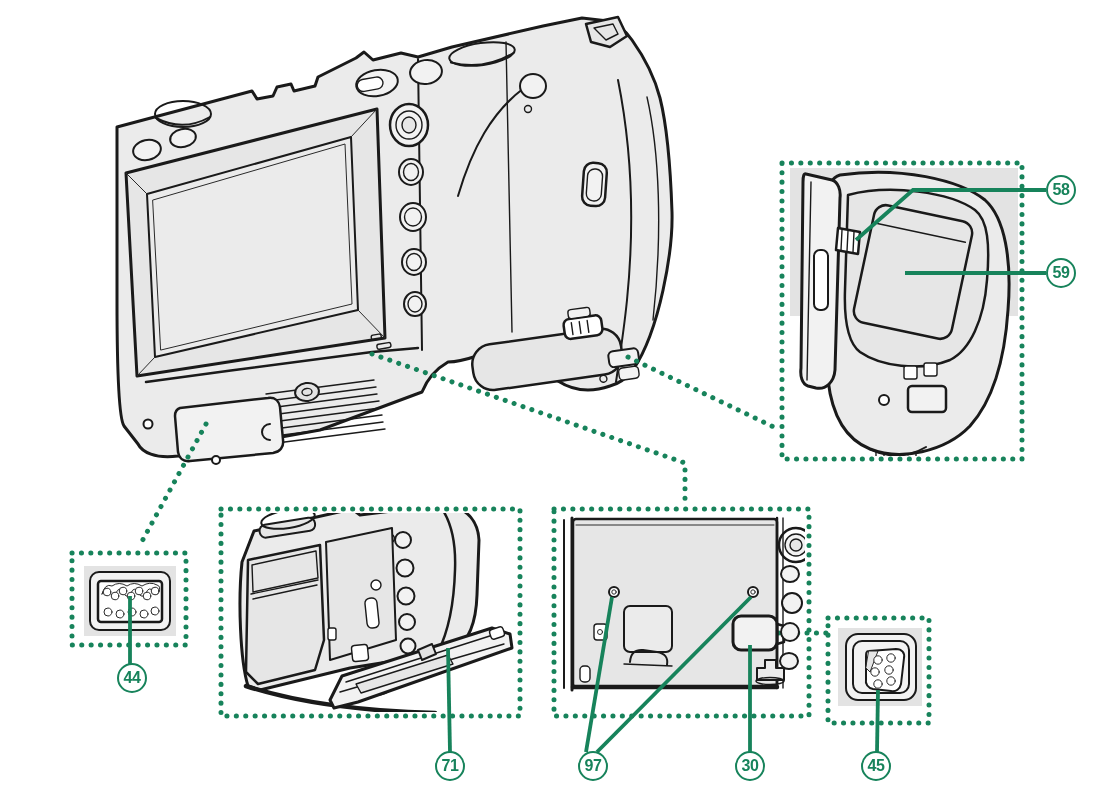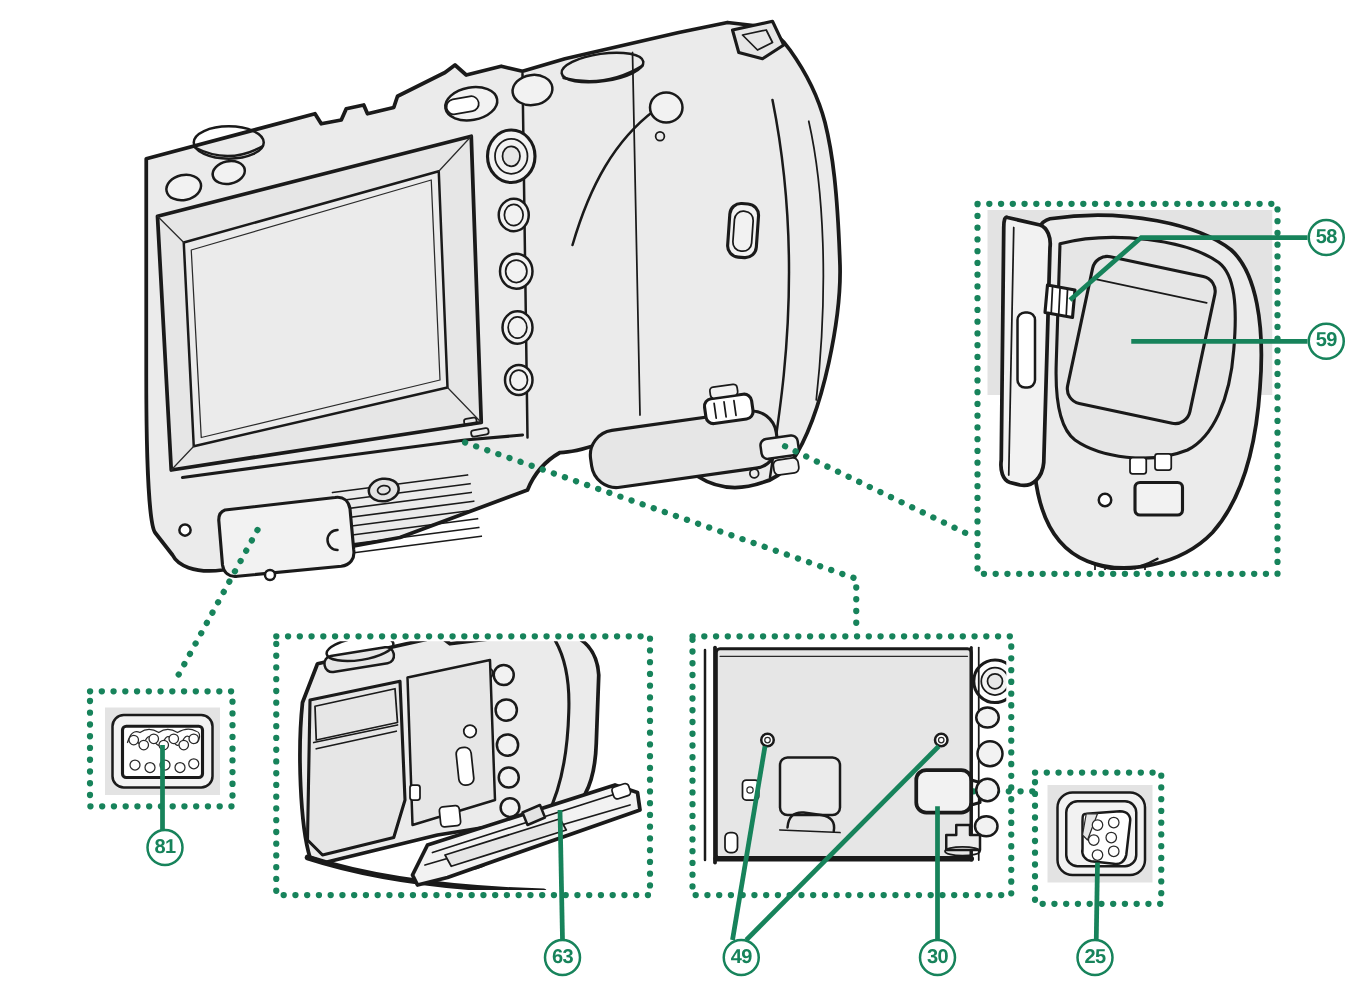--- a/index.html
+++ b/index.html
@@ -341,24 +341,24 @@
 <div class="callout" style="left:1041px;top:190px;">
       <span>58</span>
     </div>
 <div class="callout" style="left:1041px;top:273px;justify-content:center;">
       <span>59</span>
     </div>
 <div class="callout" style="left:730px;top:766px;">
       <span>30</span>
     </div>
 <div class="callout" style="left:856px;top:766px;">
-      <span>25</span>
+      <span>45</span>
     </div>
 <div class="callout" style="left:573px;top:766px;">
-      <span>49</span>
+      <span>97</span>
     </div>
 <div class="callout" style="left:430px;top:766px;">
-      <span>63</span>
+      <span>71</span>
     </div>
 <div class="callout" style="left:112px;top:678px;">
-      <span>81</span>
+      <span>44</span>
     </div>
 </div>
 
 </body></html>

